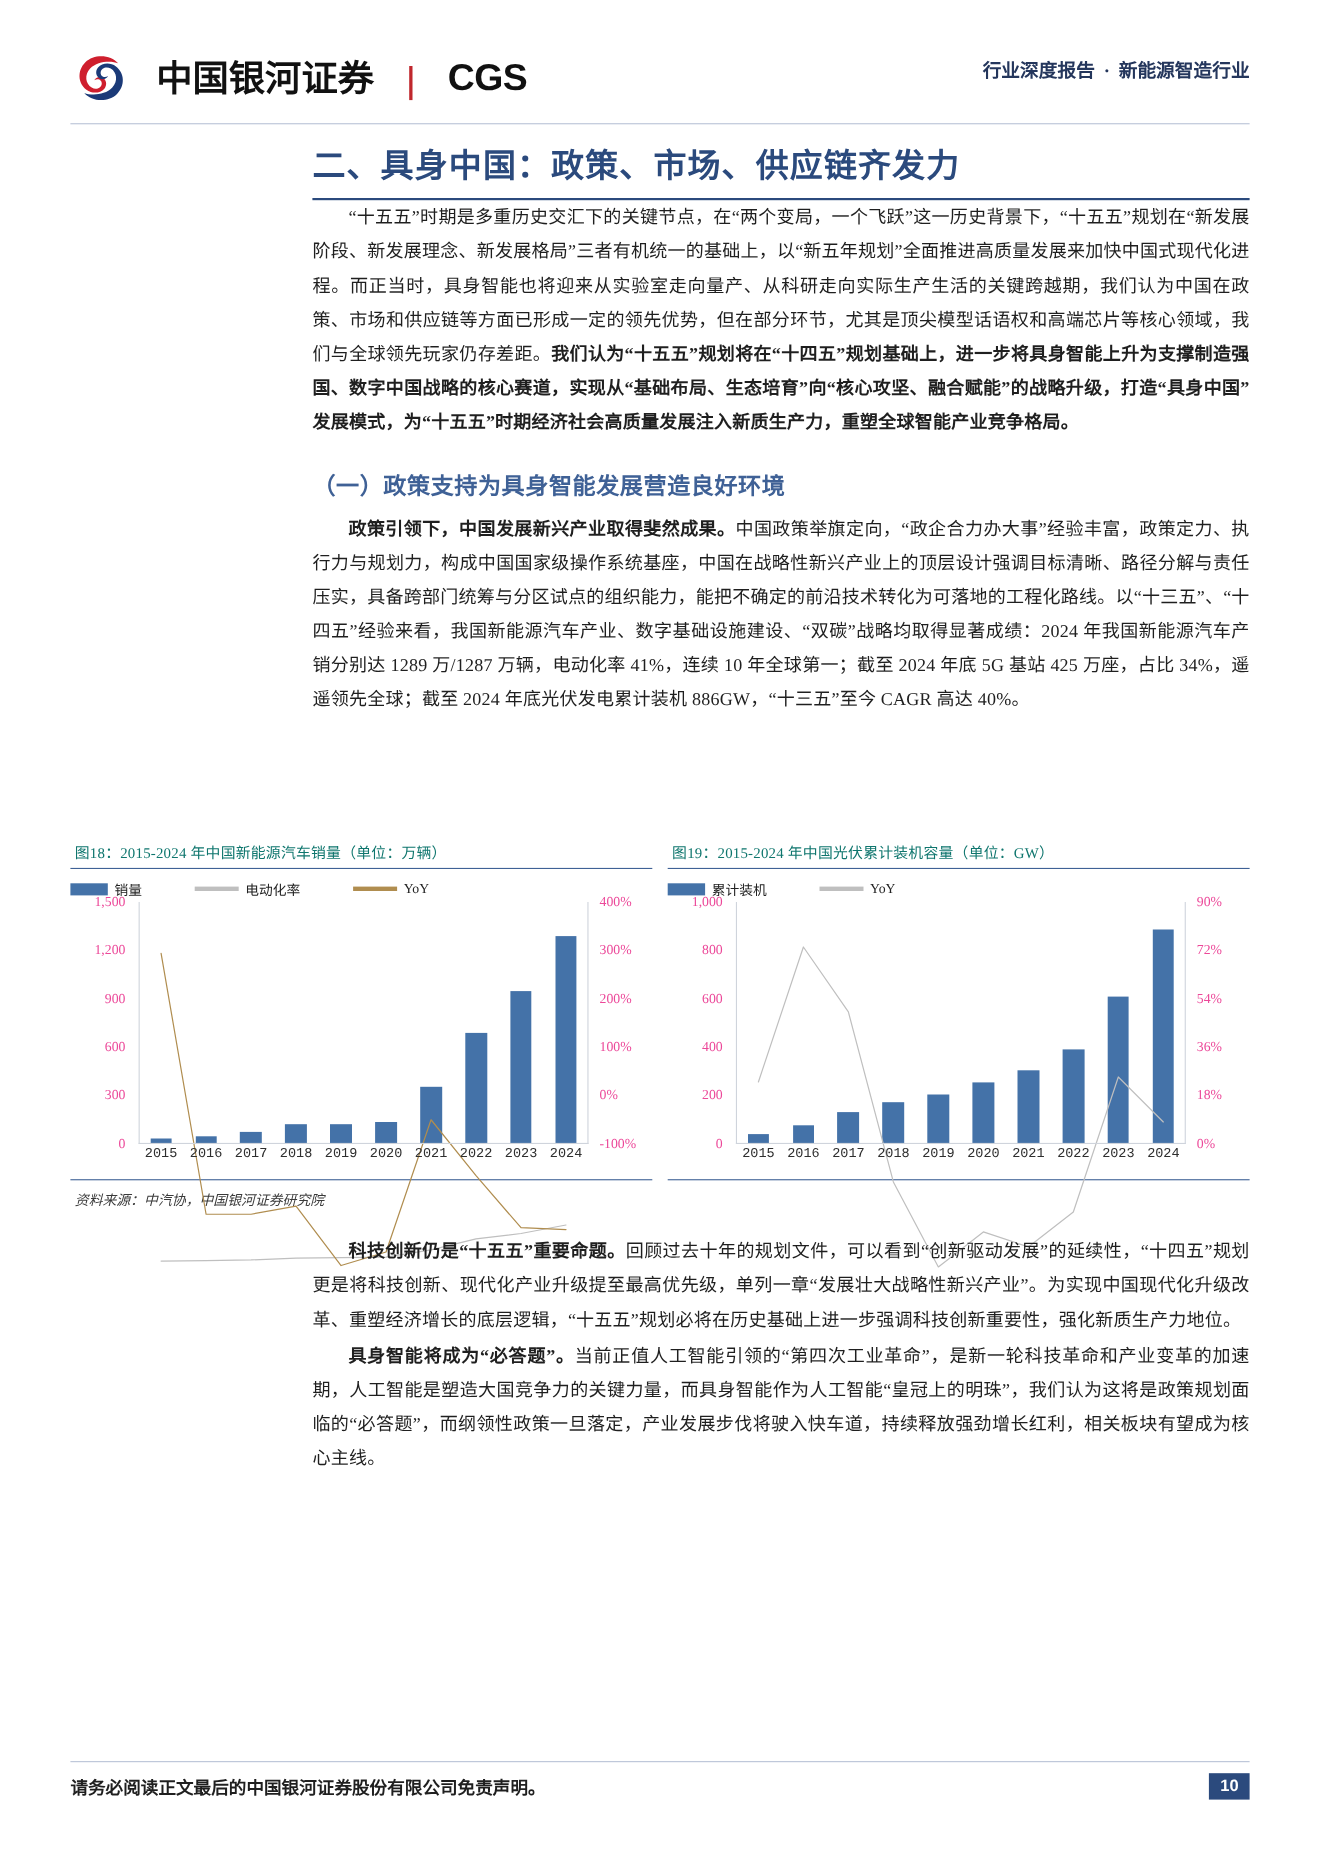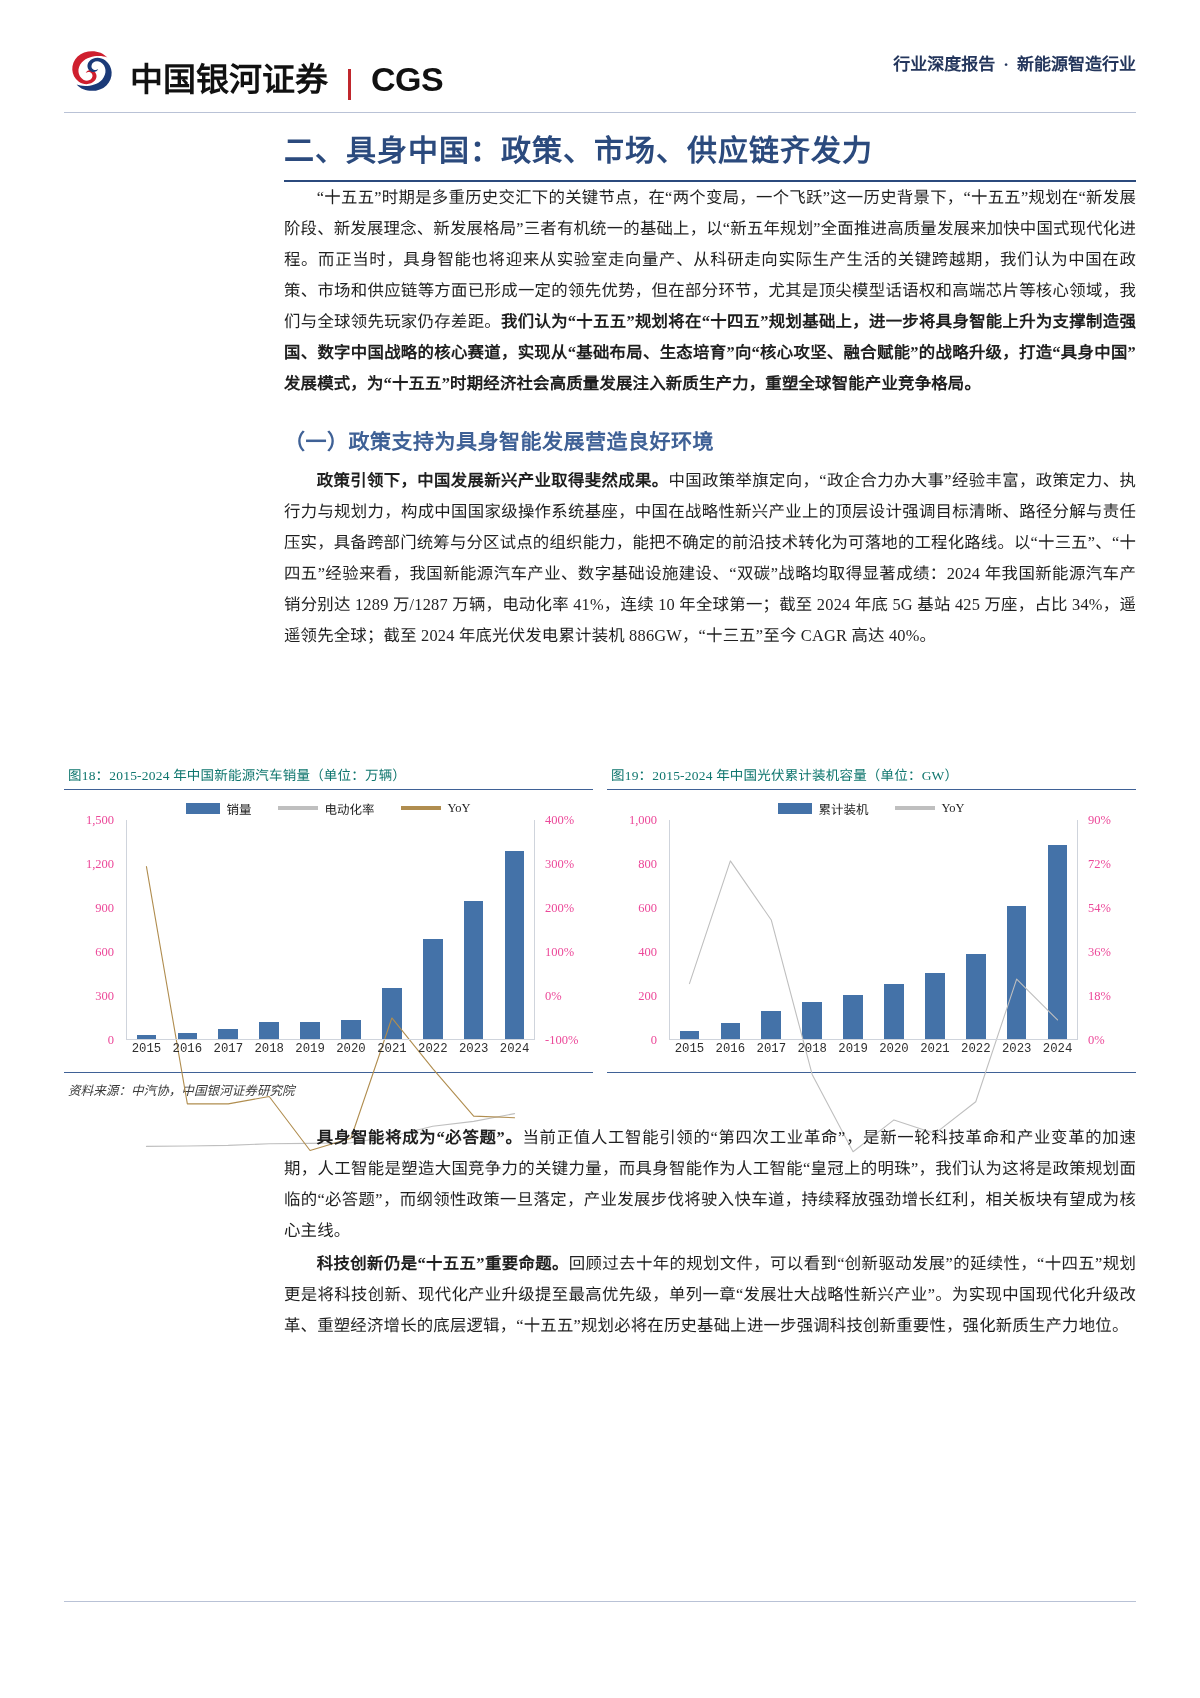--- a/index.html
+++ b/index.html
@@ -11,21 +11,21 @@
     position:relative;
     overflow:hidden;
   }
   .page{position:relative;width:1200px;height:1698px;}
 
   
   .header{
     position:absolute;left:0;top:0;width:1200px;height:118px;
   }
   .logo-wrap{
-    position:absolute;left:68px;top:46px;display:flex;align-items:flex-end;gap:14px;
+    position:absolute;left:68px;top:46px;display:flex;align-items:center;gap:26px;
   }
   .logo-mark{width:48px;height:50px;flex:none;}
   .logo-cn{
     font-family:"Liberation Sans","DejaVu Sans",sans-serif;
     font-weight:bold;font-size:33px;letter-spacing:0px;color:#111;
     line-height:1;
   }
   .logo-bar{
     width:3px;height:31px;background:#c0272d;margin:0 6px;display:inline-block;
     position:relative;top:4px;
@@ -85,21 +85,21 @@
   }
   .chart-frame{
     border-top:1.4px solid #3f6196;
     border-bottom:1.4px solid #3f6196;
     padding:6px 0 4px 0;
     background:#fff;
   }
   .chart-body{position:relative;width:100%;height:272px;}
   .legend{
     position:absolute;top:2px;left:0;width:100%;height:20px;
-    display:flex;justify-content:center;gap:27px;align-items:center;
+    display:flex;justify-content:flex-start;gap:48px;align-items:center;
     font-size:12.5px;
   }
   .legend-item{display:flex;align-items:center;gap:6px;}
   .lg-swatch{width:34px;height:11px;display:inline-block;}
   .lg-line{width:40px;height:4px;display:inline-block;}
   .lg-label{font-family:"Liberation Serif","DejaVu Serif",serif;color:#222;font-size:12.5px;}
 
   .plot{position:absolute;left:62px;right:58px;top:24px;bottom:28px;}
   .plot-inner{position:absolute;inset:0;border-left:1px solid #cfd4dc;border-right:1px solid #cfd4dc;}
   .axis-base{position:absolute;left:0;right:0;bottom:0;height:1px;background:#cfd4dc;}
@@ -325,19 +325,23 @@
               <span class="xlab">2023</span>
               <span class="xlab">2024</span>
             </div>
         </div>
       </div>
     </div>
 
   </div>
 
   <div class="content-bottom">
+    <p class="body indent"><span class="b">科技创新仍是“十五五”重要命题。</span><span>回顾过去十年的规划文件，可以看到“创新驱动发展”的延续性，“十四五”规划更是将科技创新、现代化产业升级提至最高优先级，单列一章“发展壮大战略性新兴产业”。为实现中国现代化升级改革、重塑经济增长的底层逻辑，“十五五”规划必将在历史基础上进一步强调科技创新重要性，强化新质生产力地位。</span></p>
     <p class="body indent"><span class="b">具身智能将成为“必答题”。</span><span>当前正值人工智能引领的“第四次工业革命”，是新一轮科技革命和产业变革的加速期，人工智能是塑造大国竞争力的关键力量，而具身智能作为人工智能“皇冠上的明珠”，我们认为这将是政策规划面临的“必答题”，而纲领性政策一旦落定，产业发展步伐将驶入快车道，持续释放强劲增长红利，相关板块有望成为核心主线。</span></p>
-    <p class="body indent"><span class="b">科技创新仍是“十五五”重要命题。</span><span>回顾过去十年的规划文件，可以看到“创新驱动发展”的延续性，“十四五”规划更是将科技创新、现代化产业升级提至最高优先级，单列一章“发展壮大战略性新兴产业”。为实现中国现代化升级改革、重塑经济增长的底层逻辑，“十五五”规划必将在历史基础上进一步强调科技创新重要性，强化新质生产力地位。</span></p>
   </div>
 
   <div class="footer-rule"></div>
+  <div class="footer">
+    <span class="footer-text">请务必阅读正文最后的中国银河证券股份有限公司免责声明。</span>
+    <span class="page-no">10</span>
+  </div>
 
 </div>
 
 </body></html>

